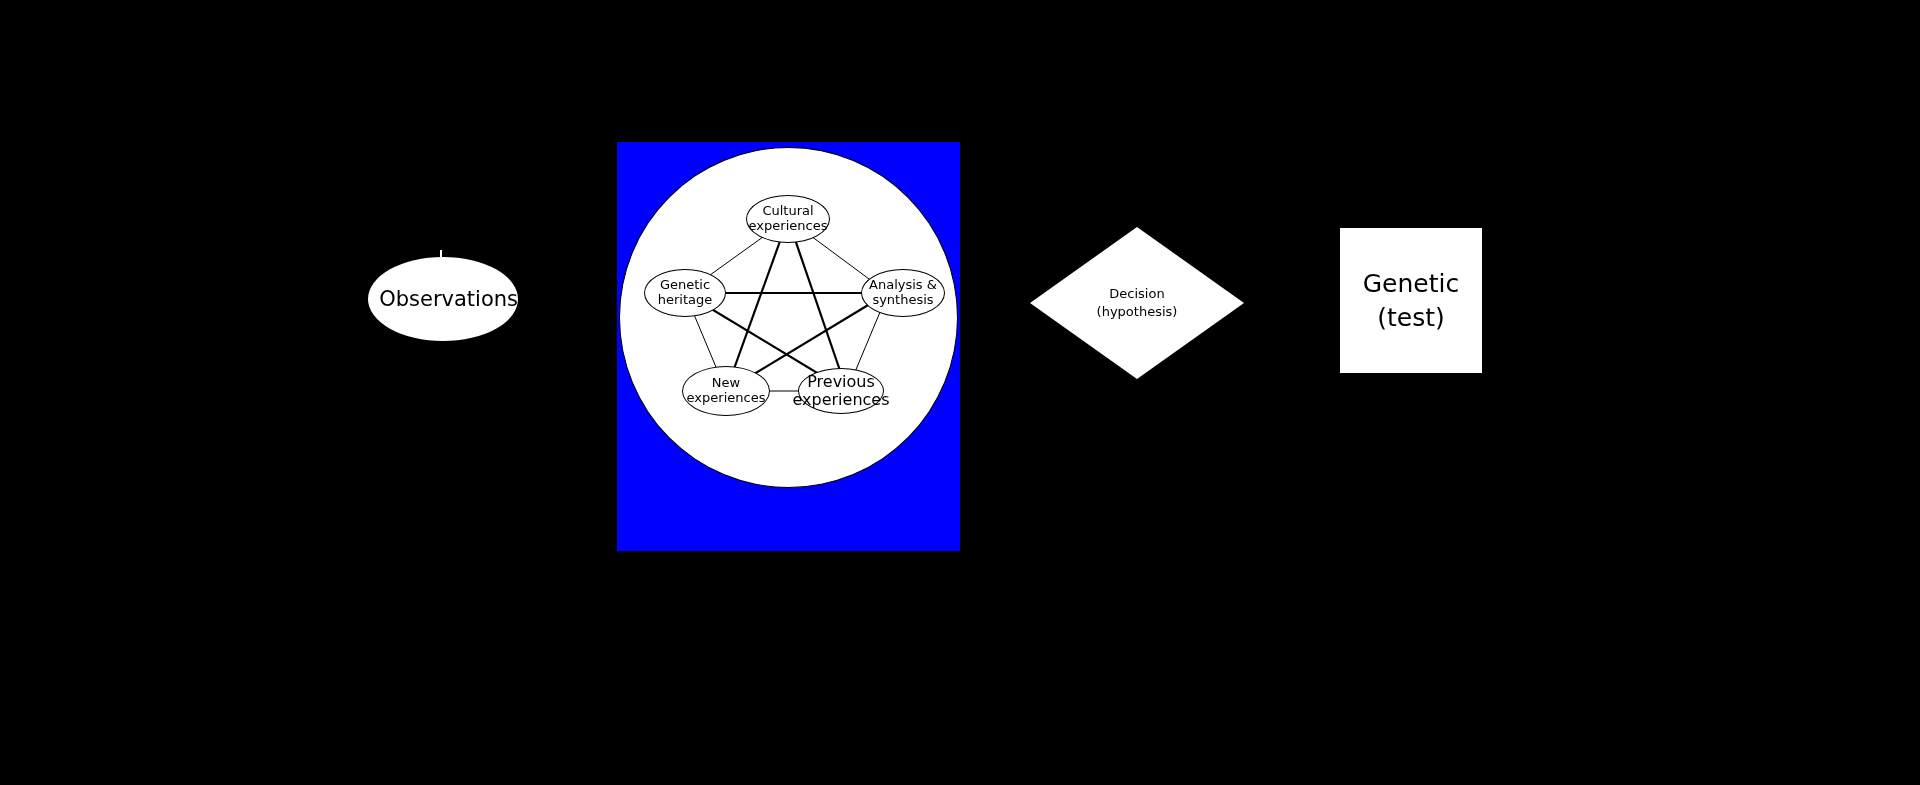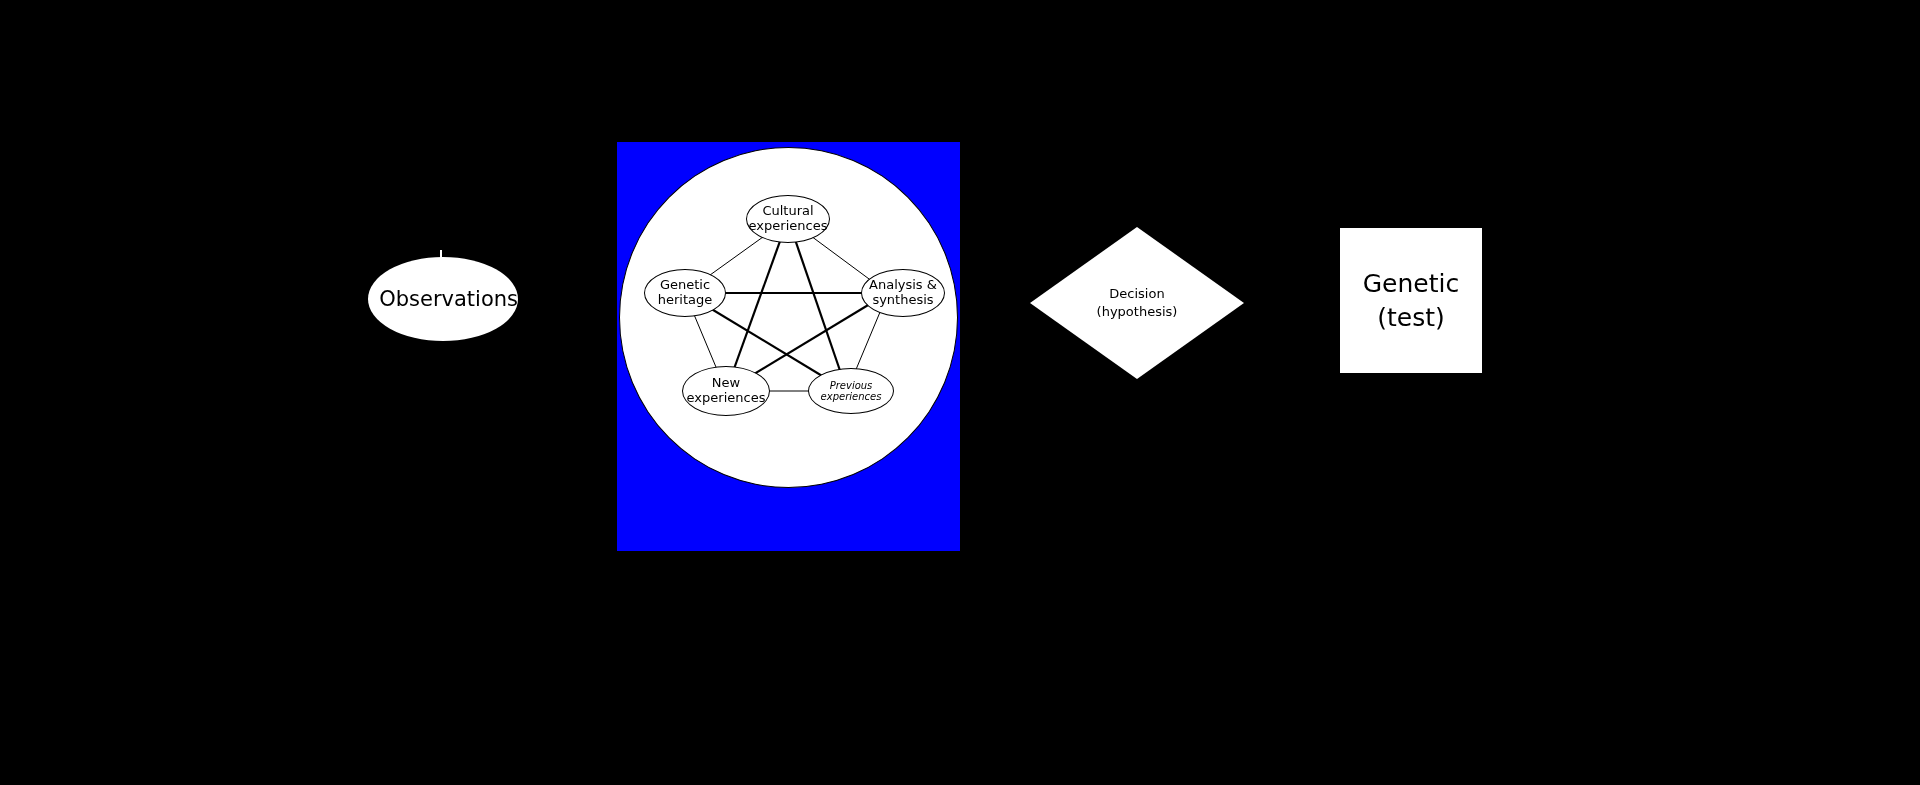--- a/index.html
+++ b/index.html
@@ -79,21 +79,21 @@
     align-items: center;
     justify-content: center;
     text-align: center;
     font-size: 13px;
     line-height: 1.15;
   }
   .node-cultural  { left: 129px; top: 53px;  width: 84px; height: 48px; }
   .node-genetic   { left: 27px;  top: 127px; width: 82px; height: 48px; justify-content: center; }
   .node-analysis  { left: 244px; top: 127px; width: 84px; height: 48px; }
   .node-newinfo   { left: 65px;  top: 224px; width: 88px; height: 50px; }
-  .node-previous  { left: 191px; top: 226px; width: 86px; height: 46px; font-size: 10px; font-style: italic; }
+  .node-previous  { left: 181px; top: 226px; width: 86px; height: 46px; font-size: 16px; }
   .diamond {
     position: absolute;
     left: 1030px;
     top: 227px;
     width: 214px;
     height: 152px;
     background: #ffffff;
     clip-path: polygon(50% 0%, 100% 50%, 50% 100%, 0% 50%);
     display: flex;
     flex-direction: column;

